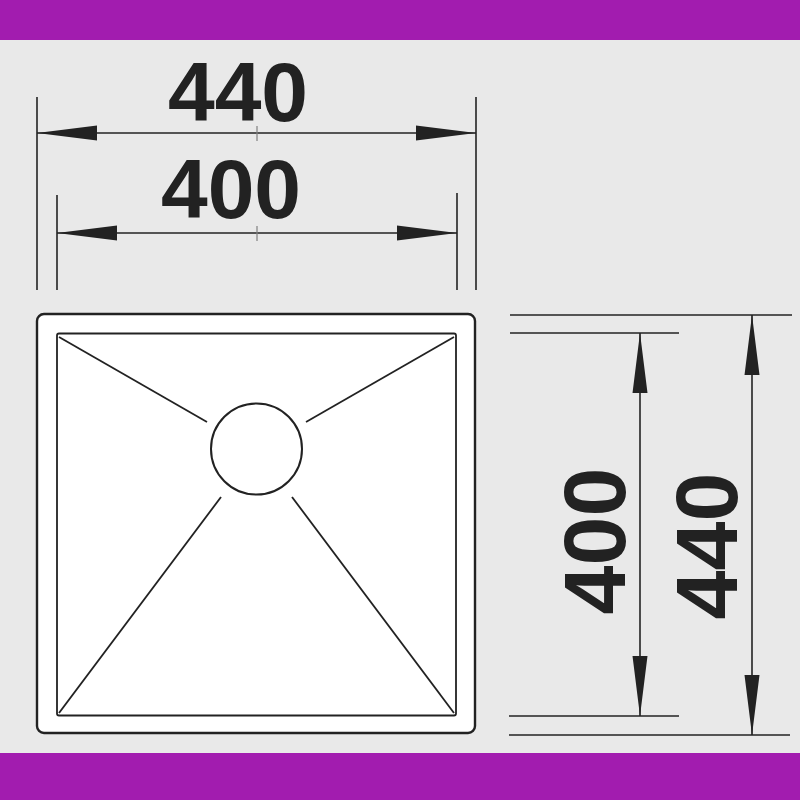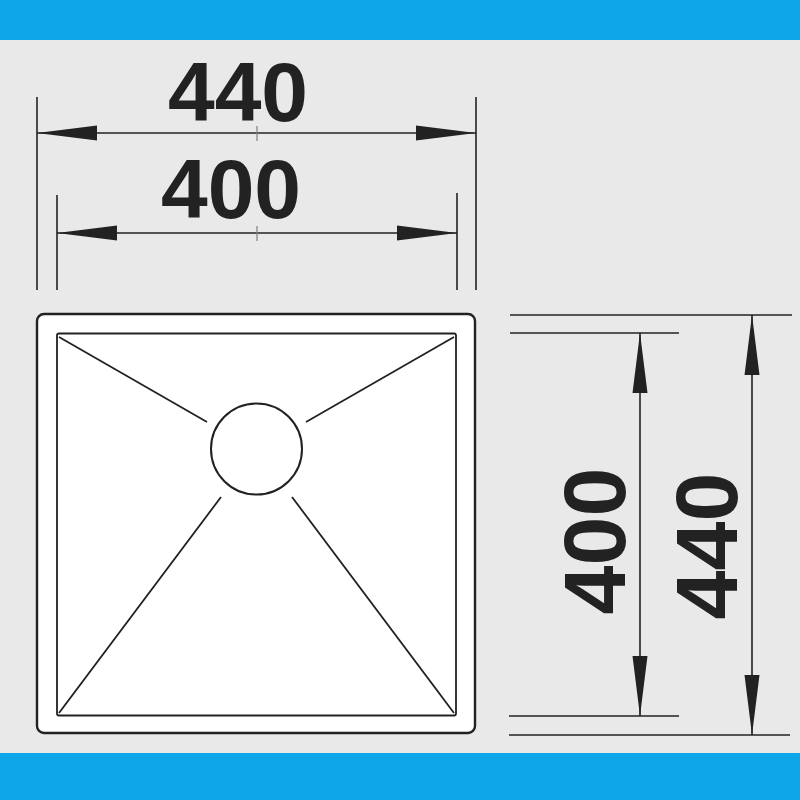--- a/index.html
+++ b/index.html
@@ -8,21 +8,21 @@
     width: 800px;
     height: 800px;
     background: #ffffff;
     overflow: hidden;
     font-family: "Liberation Sans", sans-serif;
   }
   .page {
     position: relative;
     width: 800px;
     height: 800px;
-    background: #0ea5e9;
+    background: #a21caf;
   }
   svg.drawing {
     position: absolute;
     left: 0;
     top: 0;
     display: block;
   }
   text.dim-label {
     font-family: "Liberation Sans", sans-serif;
     font-weight: bold;

